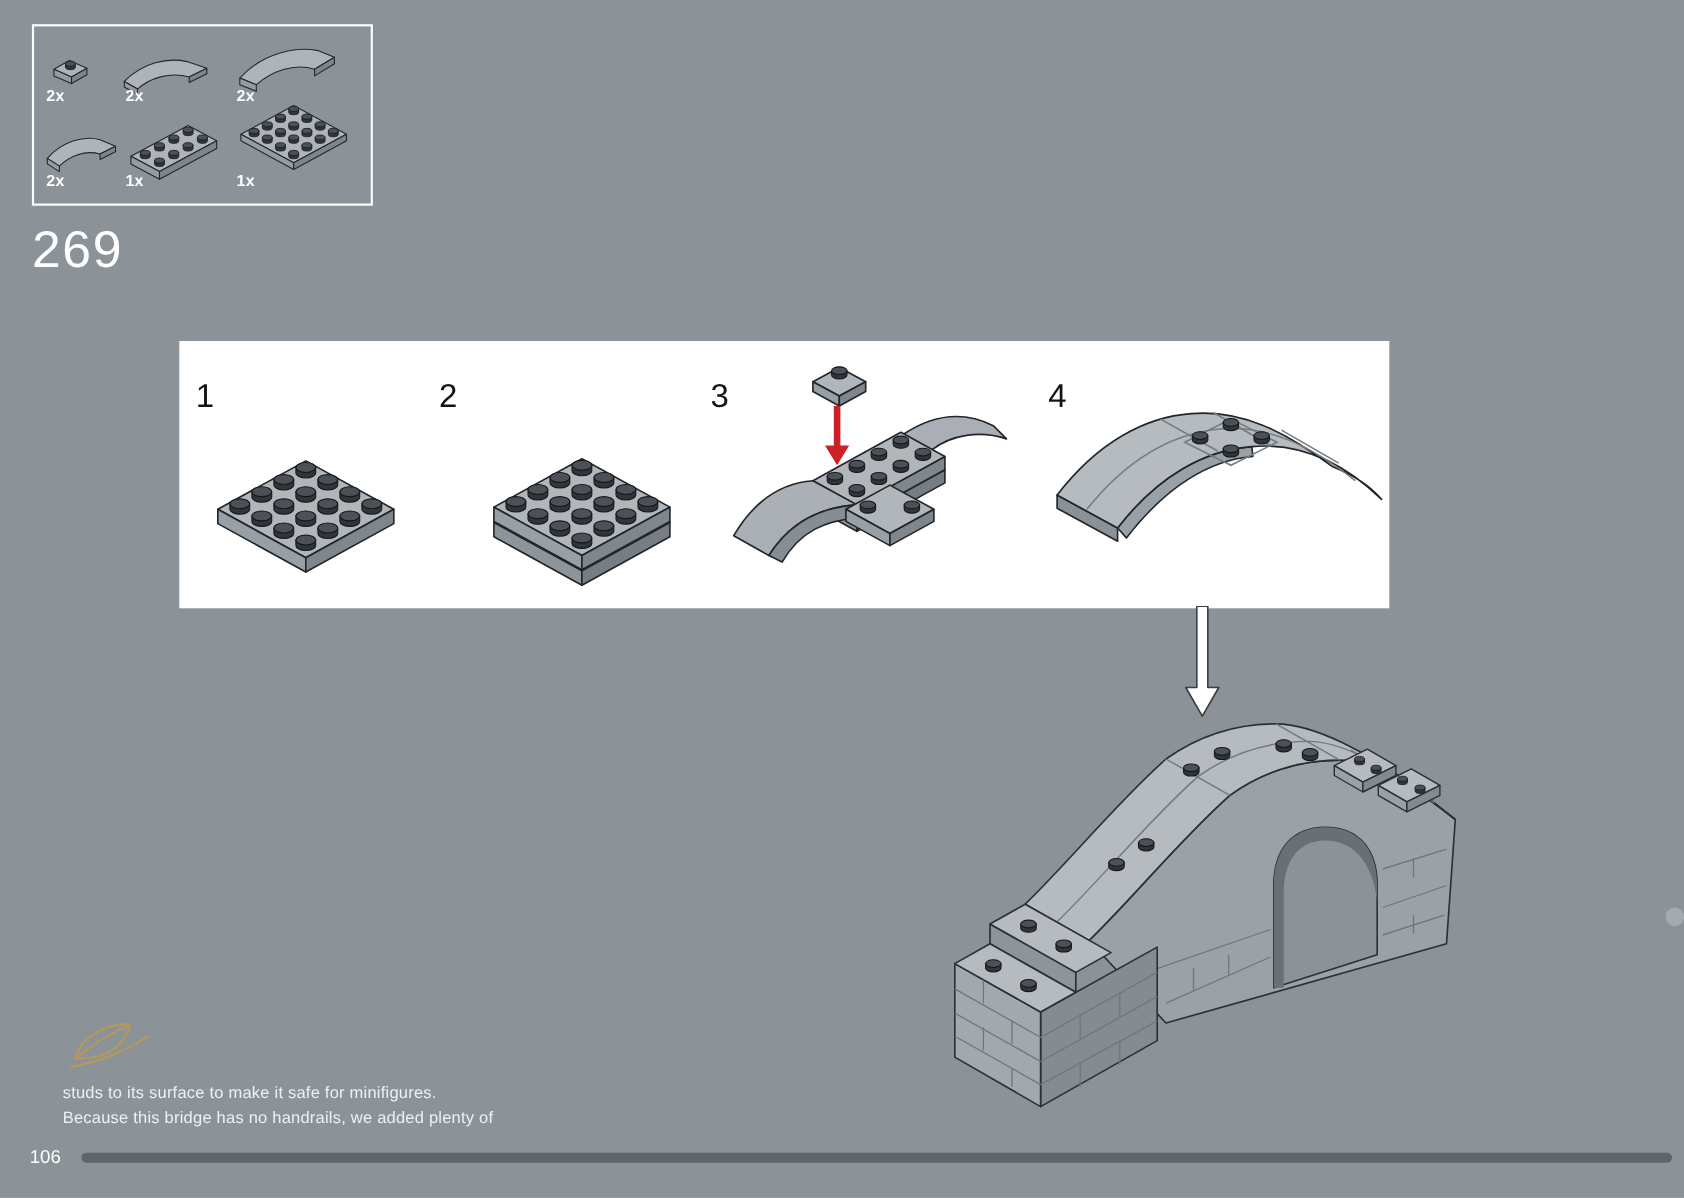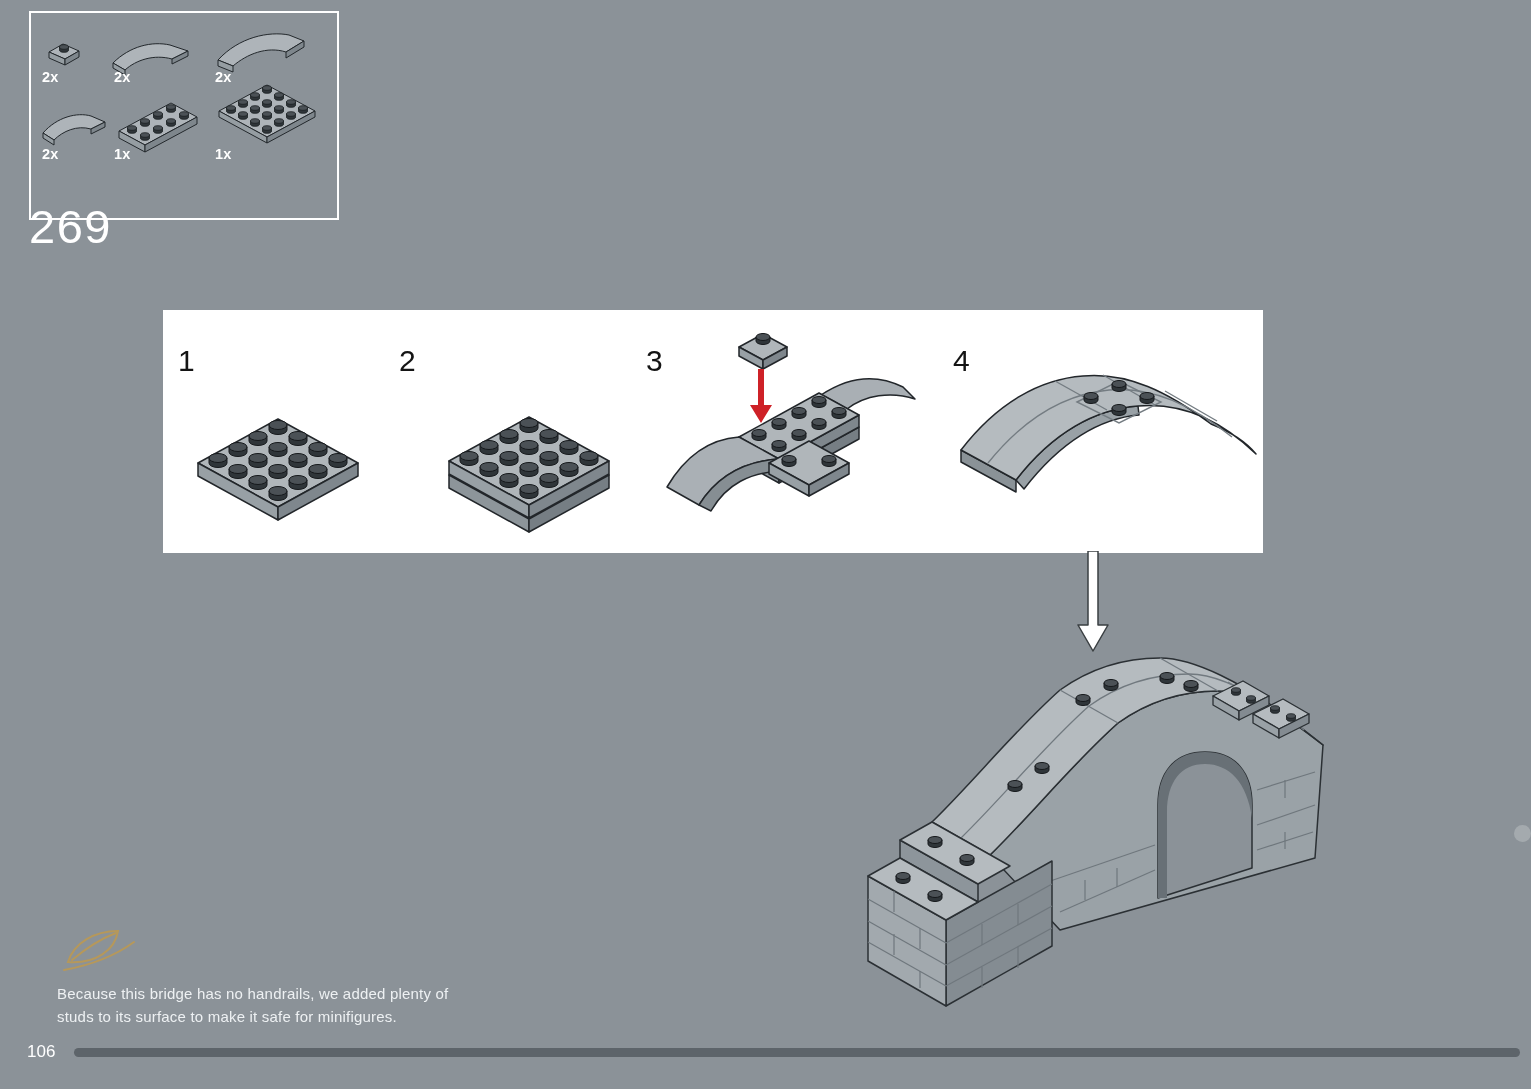--- a/index.html
+++ b/index.html
@@ -4,21 +4,21 @@
 <style>
   * { box-sizing: border-box; }
   html,body { margin:0; padding:0; }
   .page {
     position:relative; width:1531px; height:1089px;
     background:#8b9298; overflow:hidden;
     font-family:"Liberation Sans", sans-serif;
   }
   .abs { position:absolute; }
   .parts-box {
-    position:absolute; left:29px; top:11px; width:310px; height:209px;
+    position:absolute; left:29px; top:22px; width:310px; height:165px;
     border:2px solid #ffffff;
   }
   .part { position:absolute; }
   .qty {
     position:absolute; color:#ffffff; font-size:14.5px; font-weight:bold;
     letter-spacing:.3px;
   }
   .step-number-big {
     position:absolute; left:29px; top:203px; color:#ffffff;
     font-size:47px; font-weight:300; letter-spacing:1.5px; line-height:1;
@@ -355,21 +355,21 @@
 
   <svg class="abs" style="left:60px;top:920px" width="82" height="60" viewBox="0 0 82 60">
     <g fill="none" stroke="#b6985a" stroke-width="2" stroke-linecap="round">
       <path d="M8,42 C14,23 34,11 58,11 C55,30 36,44 8,42 Z"></path>
       <path d="M12,40 C24,30 40,19 56,13"></path>
       <path d="M4,50 C26,46 52,38 74,22"></path>
     </g>
   </svg>
 
   <div class="note">
+    <div>studs to its surface to make it safe for minifigures.</div>
     <div>Because this bridge has no handrails, we added plenty of</div>
-    <div>studs to its surface to make it safe for minifigures.</div>
   </div>
 
   <div class="page-num">106</div>
   <div class="progress"></div>
   <div class="edge-dot"></div>
 
 </div>
 
 </body></html>

